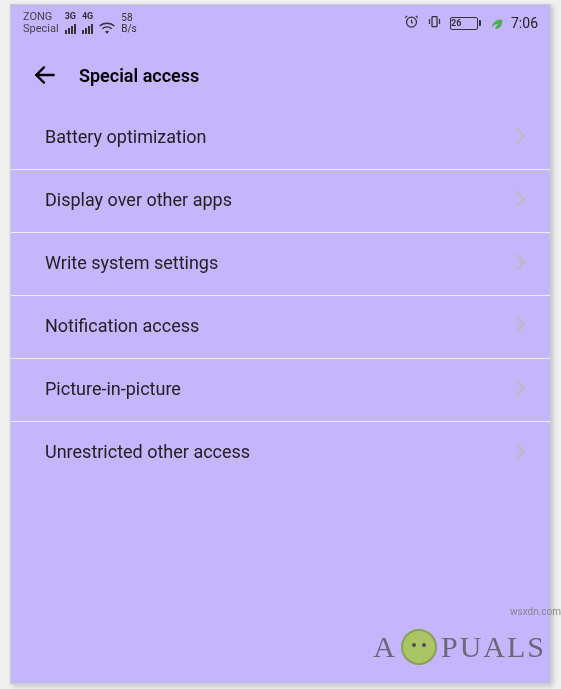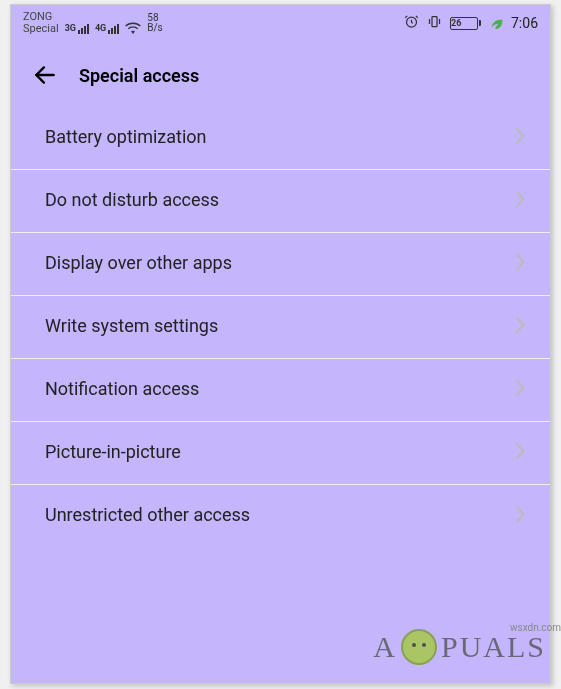--- a/index.html
+++ b/index.html
@@ -46,20 +46,21 @@
     }
     .signal-group {
       display: flex;
       align-items: flex-end;
       gap: 6px;
     }
     .net-indicator {
       display: flex;
       align-items: flex-end;
       gap: 2px;
+      flex-direction: column;
     }
     .net-label {
       font-size: 9px;
       font-weight: bold;
       color: #333;
     }
     .bars {
       display: flex;
       align-items: flex-end;
       gap: 1px;
@@ -197,21 +198,21 @@
       height: 4px;
       background: #333;
       border-radius: 50%;
       top: 12px;
     }
     .watermark-face::before { left: 9px; }
     .watermark-face::after { right: 9px; }
     .side-watermark {
       position: absolute;
       right: 0;
-      bottom: 56px;
+      bottom: 72px;
       font-size: 10px;
       color: #888;
       writing-mode: horizontal-tb;
       transform: rotate(0);
     }
   </style>
 </head>
 <body>
 
 <div class="phone-frame">
@@ -296,28 +297,20 @@
   <div class="list">
     <div class="list-item">
       <span class="item-label">Battery optimization</span>
       <span class="chevron">
         <svg width="12" height="20" viewBox="0 0 10 18" fill="none" stroke="#bbb" stroke-width="2">
             <polyline points="2 2 8 9 2 16"></polyline>
           </svg>
       </span>
     </div>
     <div class="list-item">
-      <span class="item-label">Do not disturb access</span>
-      <span class="chevron">
-        <svg width="12" height="20" viewBox="0 0 10 18" fill="none" stroke="#bbb" stroke-width="2">
-            <polyline points="2 2 8 9 2 16"></polyline>
-          </svg>
-      </span>
-    </div>
-    <div class="list-item">
       <span class="item-label">Display over other apps</span>
       <span class="chevron">
         <svg width="12" height="20" viewBox="0 0 10 18" fill="none" stroke="#bbb" stroke-width="2">
             <polyline points="2 2 8 9 2 16"></polyline>
           </svg>
       </span>
     </div>
     <div class="list-item">
       <span class="item-label">Write system settings</span>
       <span class="chevron">

